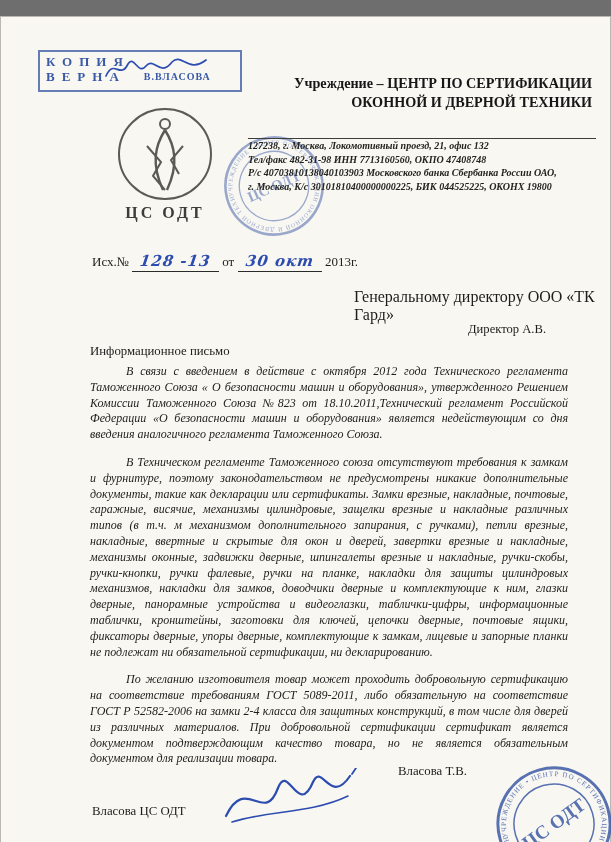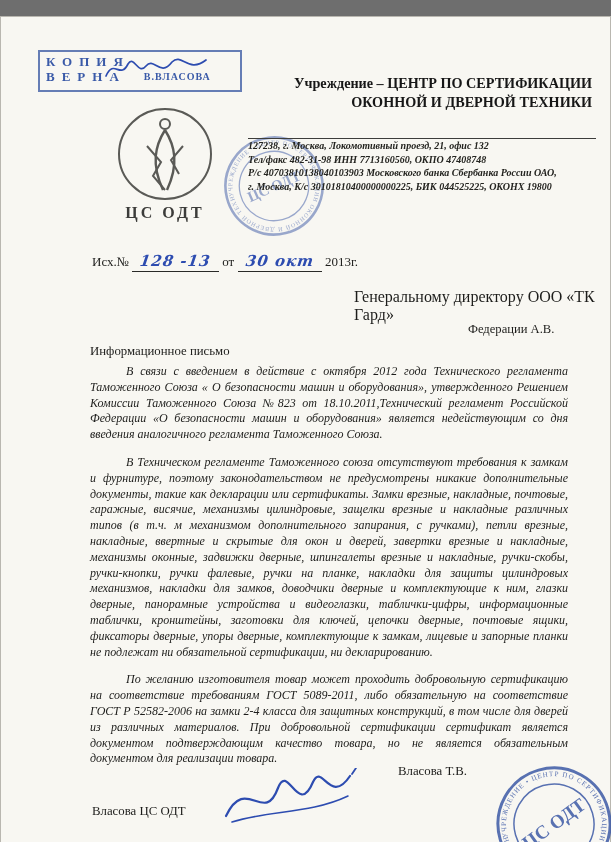--- a/index.html
+++ b/index.html
@@ -117,21 +117,21 @@
 
   <div class="ref">
     <span>Исх.№</span>
     <span class="uline"><span class="hand">128 -13</span></span>
     <span>от</span>
     <span class="uline"><span class="hand">30 окт</span></span>
     <span>2013г.</span>
   </div>
 
   <div class="recipient1">Генеральному директору ООО «ТК Гард»</div>
-  <div class="recipient2">Федерации А.В.</div>
+  <div class="recipient2">Директор А.В.</div>
 
   <div class="subject">Информационное письмо</div>
 
   <div class="body">
     <p>В связи с введением в действие с октября 2012 года Технического регламента Таможенного Союза « О безопасности машин и оборудования», утвержденного Решением Комиссии Таможенного Союза №823 от 18.10.2011,Технический регламент Российской Федерации «О безопасности машин и оборудования» является недействующим со дня введения аналогичного регламента Таможенного Союза.</p>
     <p>В Техническом регламенте Таможенного союза отсутствуют требования к замкам и фурнитуре, поэтому законодательством не предусмотрены никакие дополнительные документы, такие как декларации или сертификаты. Замки врезные, накладные, почтовые, гаражные, висячие, механизмы цилиндровые, защелки врезные и накладные различных типов (в т.ч. м механизмом дополнительного запирания, с ручками), петли врезные, накладные, ввертные и скрытые для окон и дверей, завертки врезные и накладные, механизмы оконные, задвижки дверные, шпингалеты врезные и накладные, ручки-скобы, ручки-кнопки, ручки фалевые, ручки на планке, накладки для защиты цилиндровых механизмов, накладки для замков, доводчики дверные и комплектующие к ним, глазки дверные, панорамные устройства и видеоглазки, таблички-цифры, информационные таблички, кронштейны, заготовки для ключей, цепочки дверные, почтовые ящики, фиксаторы дверные, упоры дверные, комплектующие к замкам, лицевые и запорные планки не подлежат ни обязательной сертификации, ни декларированию.</p>
     <p>По желанию изготовителя товар может проходить добровольную сертификацию на соответствие требованиям ГОСТ 5089-2011, либо обязательную на соответствие ГОСТ Р 52582-2006 на замки 2-4 класса для защитных конструкций, в том числе для дверей из различных материалов. При добровольной сертификации сертификат является документом подтверждающим качество товара, но не является обязательным документом для реализации товара.</p>
   </div>
 
   <div class="sig-position">Власова ЦС ОДТ</div>

